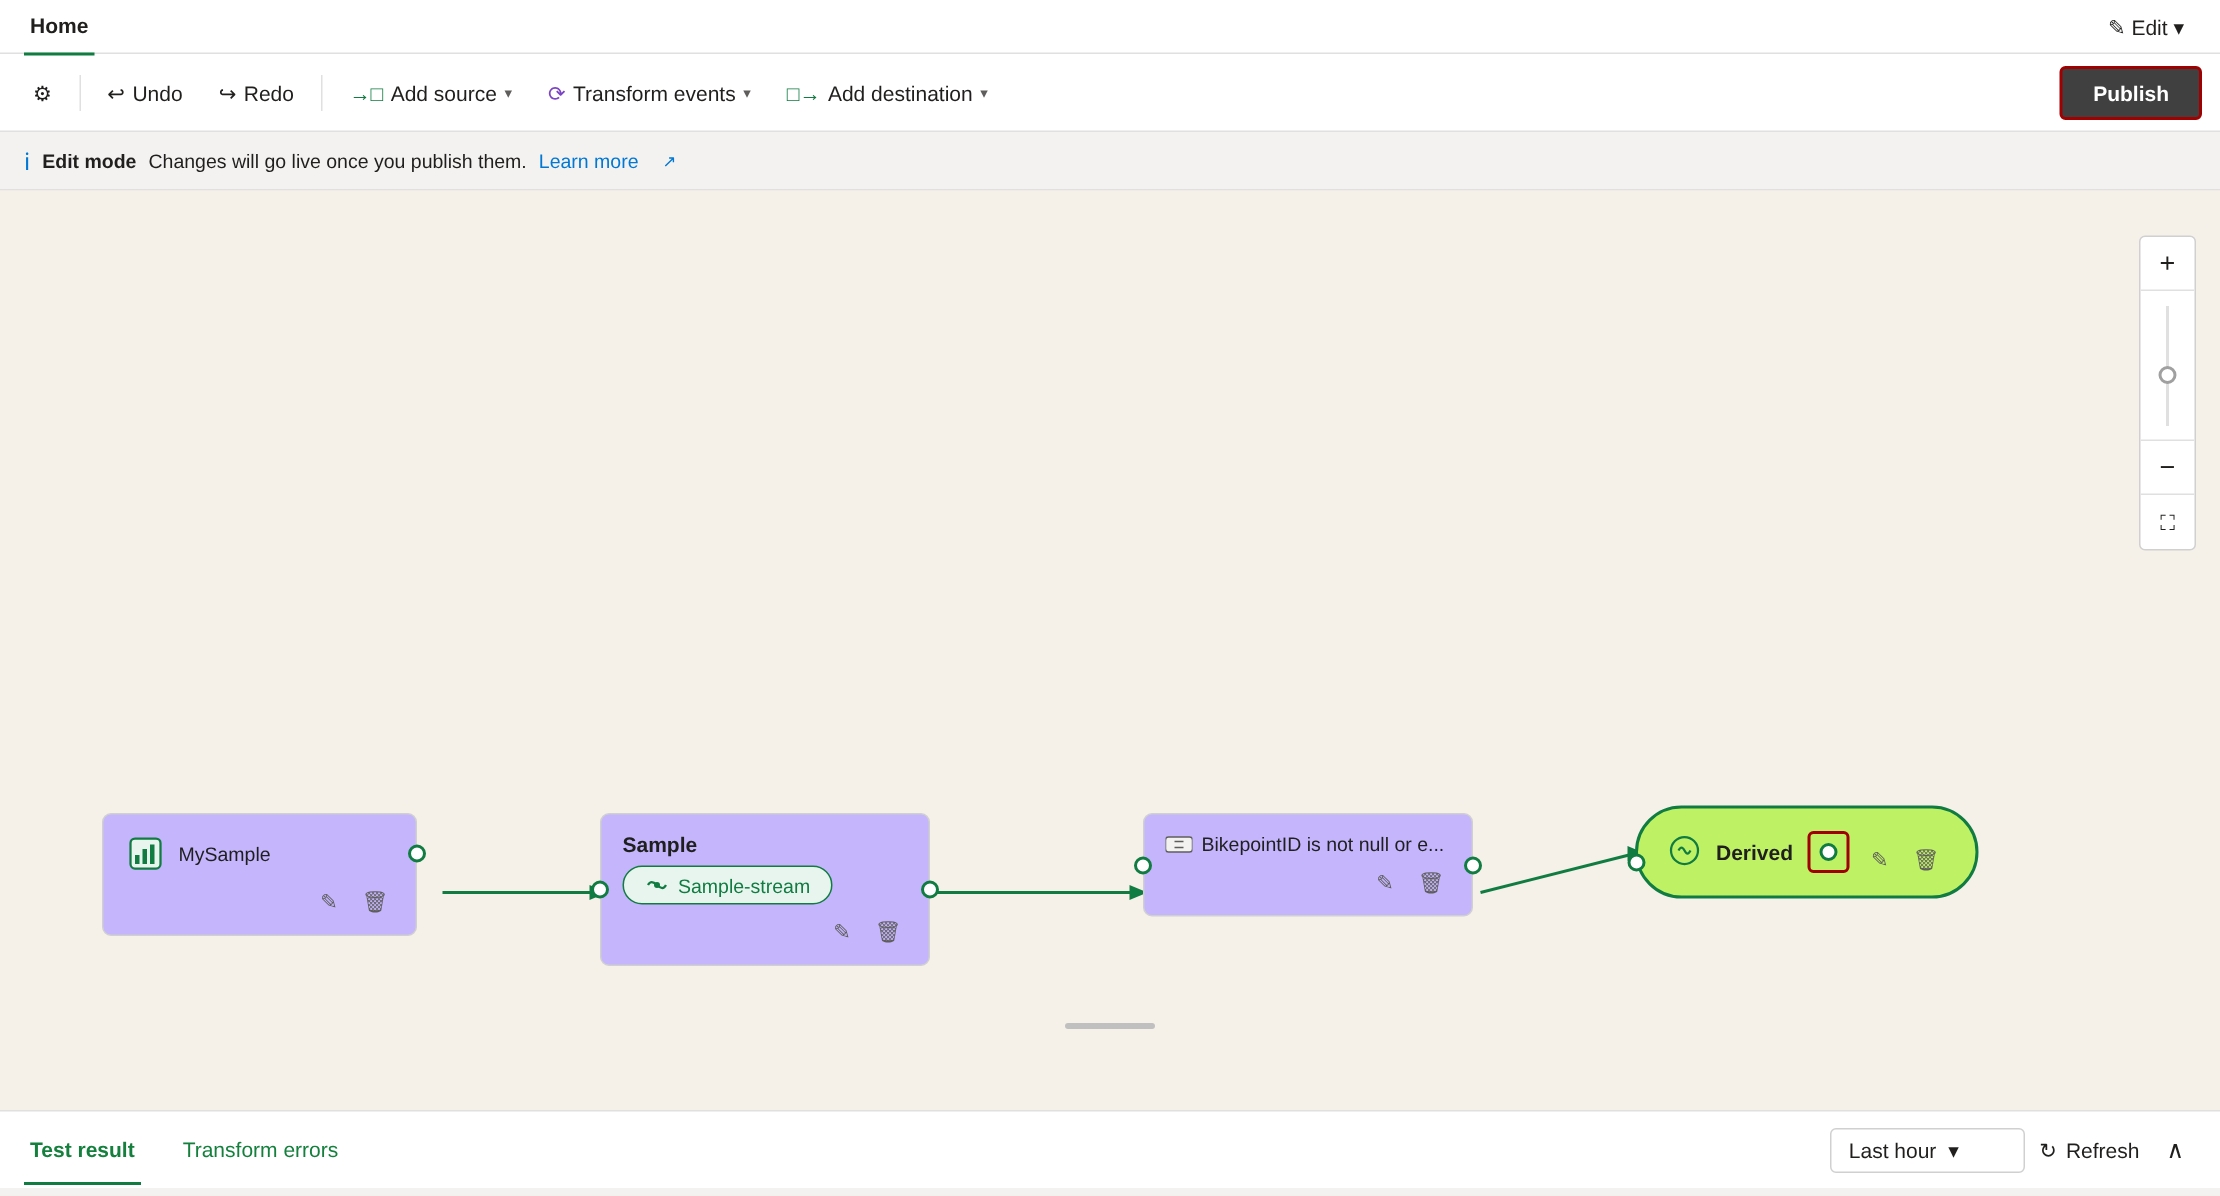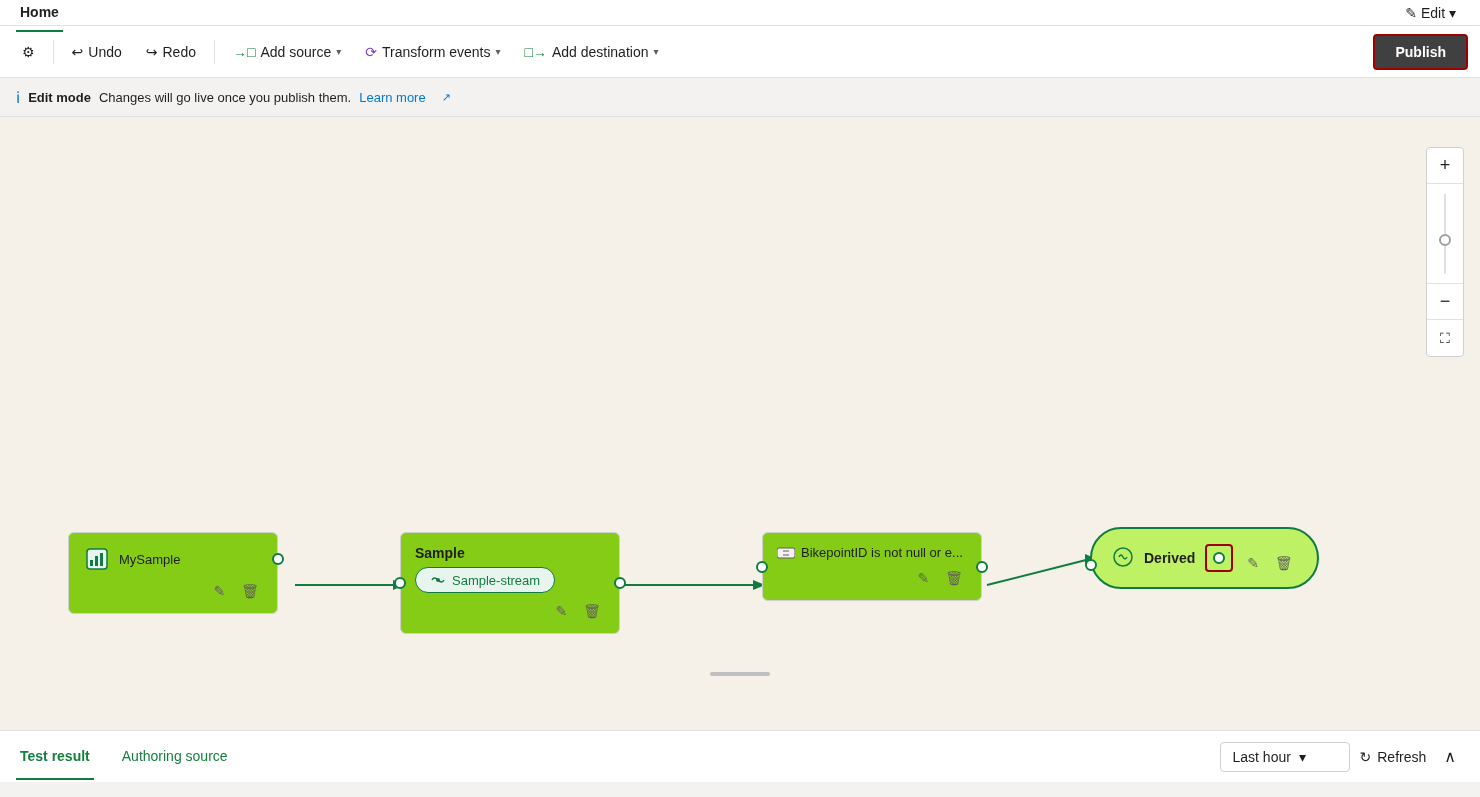--- a/index.html
+++ b/index.html
@@ -6,21 +6,21 @@
     body { font-family: 'Segoe UI', Arial, sans-serif; font-size: 14px; background: #f3f2f1; width: 1480px; height: 797px; overflow: hidden; }
 
     
     .tab-bar {
       background: #fff;
       border-bottom: 1px solid #e0e0e0;
       display: flex;
       align-items: center;
       justify-content: space-between;
       padding: 0 16px;
-      height: 26px;
+      height: 36px;
     }
     .tab-item {
       font-size: 14px;
       color: #201f1e;
       font-weight: 600;
       padding: 10px 4px;
       border-bottom: 2px solid #107c41;
       cursor: pointer;
     }
     .edit-btn {
@@ -98,21 +98,21 @@
     .canvas {
       background: #f5f0e8;
       position: relative;
       flex: 1;
       overflow: hidden;
     }
 
     
     .node {
       position: absolute;
-      background: #84cc16;
+      background: #c4b5fd;
       border: 1px solid #d0d0d0;
       border-radius: 6px;
       padding: 12px 14px;
       min-width: 200px;
     }
     .node-title {
       font-size: 14px;
       font-weight: 600;
       color: #201f1e;
       margin-bottom: 6px;
@@ -486,21 +486,21 @@
     </div>
     <button class="zoom-btn">−</button>
     <button class="zoom-expand-btn">⛶</button>
   </div>
 
   <div class="scroll-hint"></div>
 </div>
 
 <div class="bottom-panel">
   <div class="bottom-tab active">Test result</div>
-  <div class="bottom-tab">Authoring source</div>
+  <div class="bottom-tab">Transform errors</div>
   <div class="bottom-right">
     <div class="time-select">
       <span>Last hour</span>
       <span>▾</span>
     </div>
     <button class="refresh-btn">
       <span>↻</span>
       <span>Refresh</span>
     </button>
     <button class="collapse-btn">∧</button>

